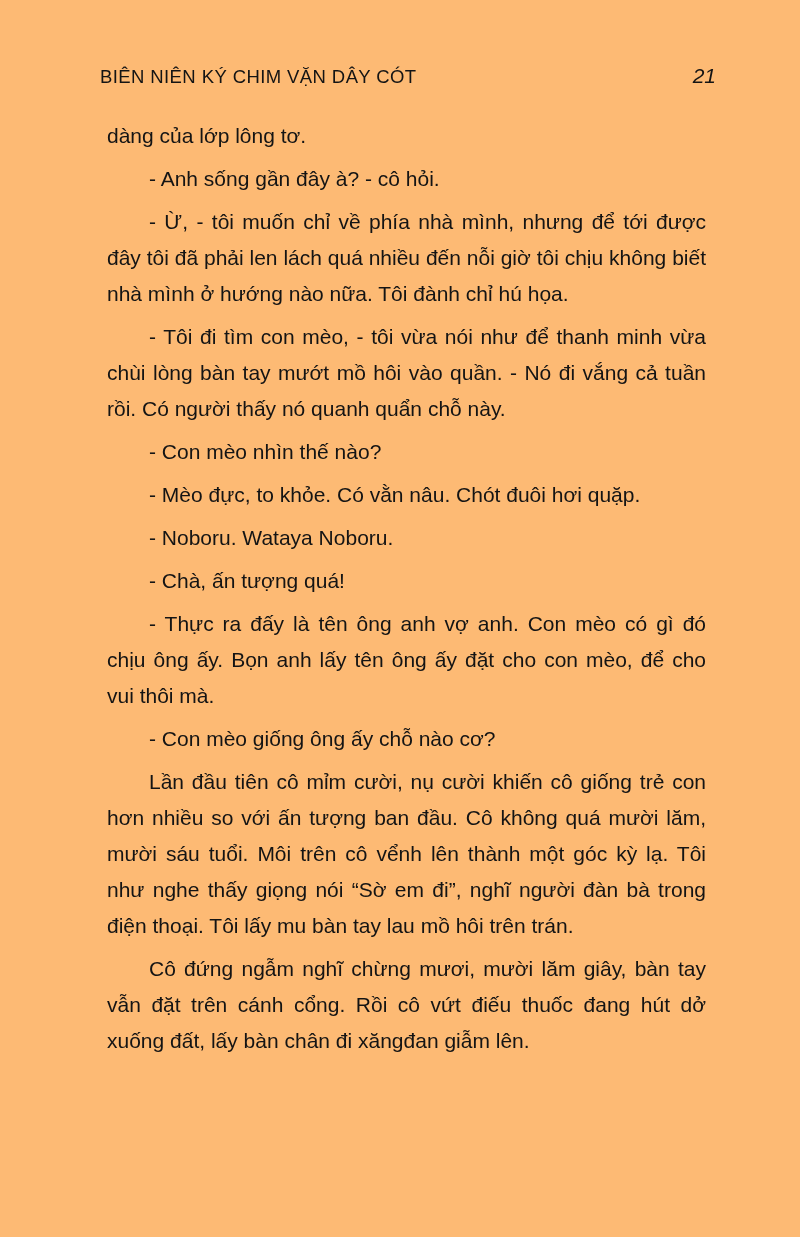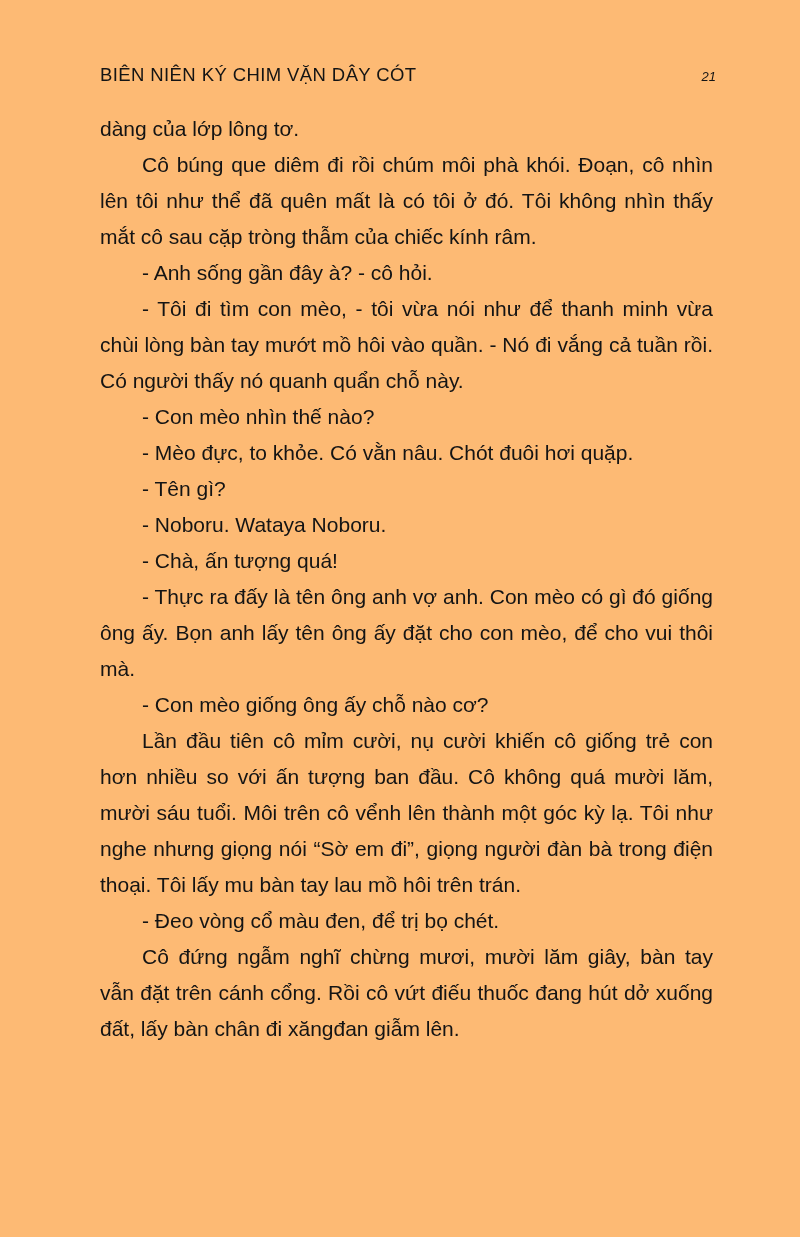--- a/index.html
+++ b/index.html
@@ -26,57 +26,55 @@
     align-items: baseline;
     font-size: 18.5px;
     letter-spacing: 0.4px;
     white-space: nowrap;
   }
   .running-title {
     font-variant: normal;
   }
   .page-number {
     font-style: italic;
-    font-size: 13px;
+    font-size: 21px;
     letter-spacing: 0;
   }
   .body-text {
     position: absolute;
     left: 100px;
     right: 87px;
     top: 111px;
     font-size: 21px;
     line-height: 36px;
     text-align: justify;
   }
   .body-text p {
-    margin: 0;
+    margin: 7px;
     padding: 0;
   }
   .body-text p.indent {
     text-indent: 42px;
   }
 </style>
 </head>
 <body>
 
 <div class="page">
   <div class="header">
     <span class="running-title">BIÊN NIÊN KÝ CHIM VẶN DÂY CÓT</span>
     <span class="page-number">21</span>
   </div>
   <div class="body-text">
       <p class="">dàng của lớp lông tơ.</p>
-      <p class="indent">Cô búng que diêm đi rồi chúm môi phà khói. Đoạn, cô nhìn lên tôi như thể đã quên mất là có tôi ở đó. Tôi không nhìn thấy mắt cô sau cặp tròng thẫm của chiếc kính râm.</p>
       <p class="indent">- Anh sống gần đây à? - cô hỏi.</p>
+      <p class="indent">- Ừ, - tôi muốn chỉ về phía nhà mình, nhưng để tới được đây tôi đã phải len lách quá nhiều đến nỗi giờ tôi chịu không biết nhà mình ở hướng nào nữa. Tôi đành chỉ hú họa.</p>
       <p class="indent">- Tôi đi tìm con mèo, - tôi vừa nói như để thanh minh vừa chùi lòng bàn tay mướt mồ hôi vào quần. - Nó đi vắng cả tuần rồi. Có người thấy nó quanh quẩn chỗ này.</p>
       <p class="indent">- Con mèo nhìn thế nào?</p>
       <p class="indent">- Mèo đực, to khỏe. Có vằn nâu. Chót đuôi hơi quặp.</p>
-      <p class="indent">- Tên gì?</p>
       <p class="indent">- Noboru. Wataya Noboru.</p>
       <p class="indent">- Chà, ấn tượng quá!</p>
-      <p class="indent">- Thực ra đấy là tên ông anh vợ anh. Con mèo có gì đó giống ông ấy. Bọn anh lấy tên ông ấy đặt cho con mèo, để cho vui thôi mà.</p>
+      <p class="indent">- Thực ra đấy là tên ông anh vợ anh. Con mèo có gì đó chịu ông ấy. Bọn anh lấy tên ông ấy đặt cho con mèo, để cho vui thôi mà.</p>
       <p class="indent">- Con mèo giống ông ấy chỗ nào cơ?</p>
-      <p class="indent">Lần đầu tiên cô mỉm cười, nụ cười khiến cô giống trẻ con hơn nhiều so với ấn tượng ban đầu. Cô không quá mười lăm, mười sáu tuổi. Môi trên cô vểnh lên thành một góc kỳ lạ. Tôi như nghe nhưng giọng nói “Sờ em đi”, giọng người đàn bà trong điện thoại. Tôi lấy mu bàn tay lau mồ hôi trên trán.</p>
-      <p class="indent">- Đeo vòng cổ màu đen, để trị bọ chét.</p>
+      <p class="indent">Lần đầu tiên cô mỉm cười, nụ cười khiến cô giống trẻ con hơn nhiều so với ấn tượng ban đầu. Cô không quá mười lăm, mười sáu tuổi. Môi trên cô vểnh lên thành một góc kỳ lạ. Tôi như nghe thấy giọng nói “Sờ em đi”, nghĩ người đàn bà trong điện thoại. Tôi lấy mu bàn tay lau mồ hôi trên trán.</p>
       <p class="indent">Cô đứng ngẫm nghĩ chừng mươi, mười lăm giây, bàn tay vẫn đặt trên cánh cổng. Rồi cô vứt điếu thuốc đang hút dở xuống đất, lấy bàn chân đi xăngđan giẫm lên.</p>
     </div>
 </div>
 
 </body></html>

